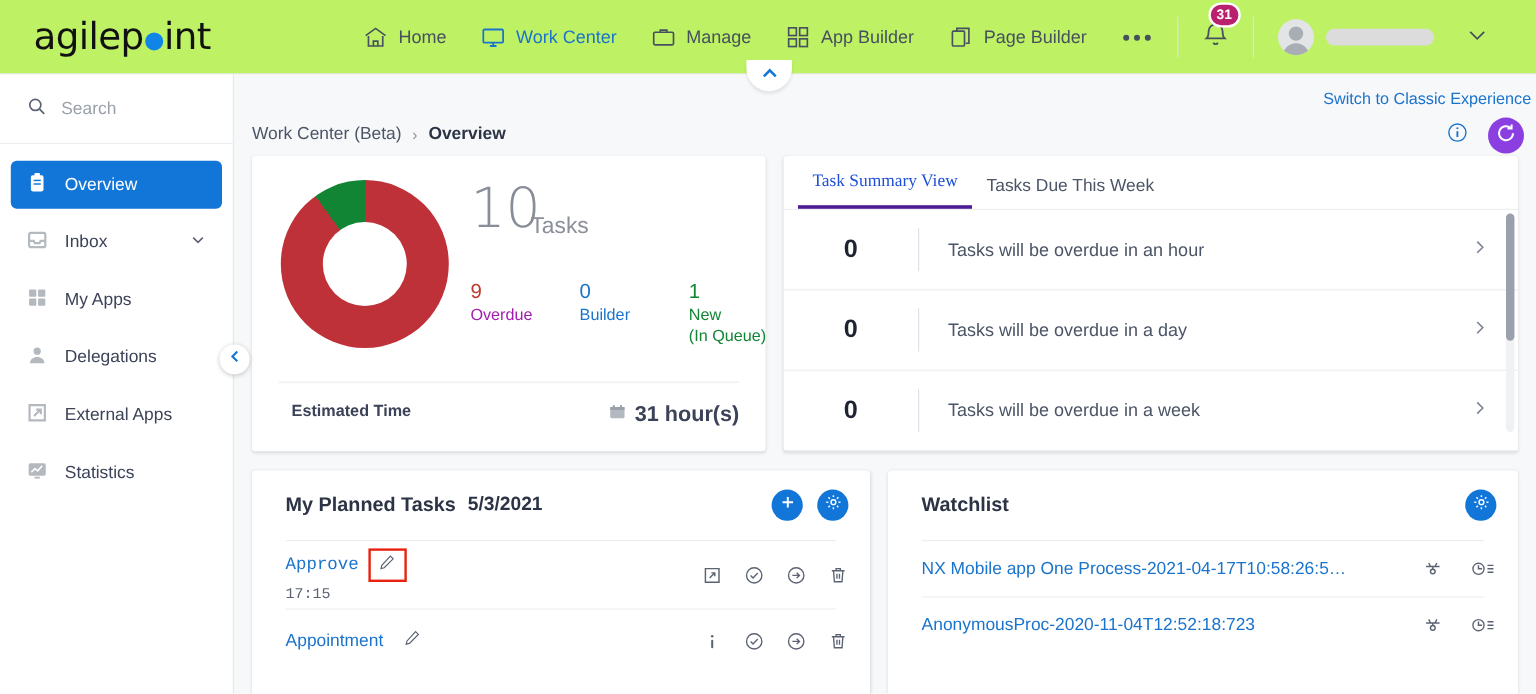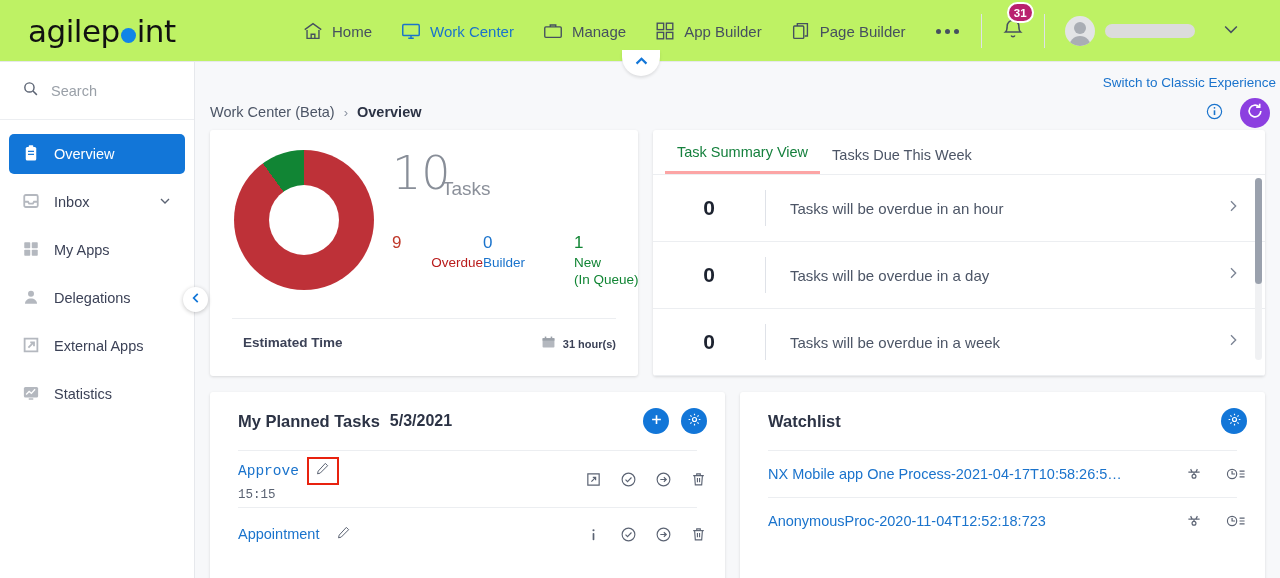--- a/index.html
+++ b/index.html
@@ -119,27 +119,27 @@
   }
   .tasknum { position:absolute; left:182px; top:20px; font-size:46px; color:#888e98; font-weight:300; line-height:1;
              font-family:"DejaVu Sans", sans-serif; }
   .taskword{ position:absolute; left:232px; top:48px; font-size:19px; color:#8b909a; }
   .statrow { position:absolute; left:182px; top:102px; display:flex; gap:0; }
   .stat { width:91px; }
   .stat .n { font-size:17px; line-height:22px; }
   .stat .l { font-size:13.5px; line-height:17px; }
   .divline { position:absolute; left:22px; top:188px; width:384px; height:1px; background:#eceef1; }
   .esttime { position:absolute; left:33px; top:205px; font-size:13.5px; font-weight:bold; color:#3c4257;}
-  .esthours{ position:absolute; right:22px; top:205px; font-size:11px; font-weight:bold; color:#3c4257;
+  .esthours{ position:absolute; right:22px; top:205px; font-size:18px; font-weight:bold; color:#3c4257;
              display:flex; align-items:center; gap:7px;}
 
   
   .tabs { display:flex; height:45px; align-items:flex-end; padding-left:12px; border-bottom:1px solid #eceef1;}
   .tab { font-size:14.5px; color:#4c5566; padding:0 12px 11px 12px; cursor:pointer; }
-  .tab.active { color:#15803d; border-bottom:3px solid #fca5a5; }
+  .tab.active { color:#1d4ed8; border-bottom:3px solid #4c1d95;font-family:Liberation Serif, serif; }
   .srow {
     height:67px; display:flex; align-items:center; border-bottom:1px solid #eceef1; cursor:pointer;
   }
   .srow:last-child{ border-bottom:none; }
   .srow .num { width:112px; text-align:center; font-size:21px; font-weight:bold; color:#1d2330;}
   .srow .vbar{ width:1px; height:36px; background:#dfe2e8; }
   .srow .txt { flex:1; padding-left:24px; font-size:15px; color:#4c5566;}
   .srow .chev{ padding-right:24px; }
   .vscroll {
     position:absolute; right:3px; top:48px; width:7px; height:182px; border-radius:4px; background:#f0f1f3;
@@ -388,21 +388,21 @@
         <div class="donutwrap">
           <div class="donut" id="donut-ring" style="background: conic-gradient(from -36deg, rgb(17, 133, 52) 0deg, rgb(17, 133, 52) 36deg, rgb(190, 49, 56) 36deg, rgb(190, 49, 56) 360deg);"></div>
           <div class="donut-hole"></div>
         </div>
         <div class="tasknum">10</div>
         <div class="taskword">Tasks</div>
 
         <div class="statrow">
           <div class="stat">
             <div class="n" id="stat0n" style="color: rgb(192, 57, 43);">9</div>
-            <div class="l" id="stat0l" style="color: #b91c1c; text-align: right;">Overdue</div>
+            <div class="l" id="stat0l" style="color: #a21caf;">Overdue</div>
           </div>
           <div class="stat">
             <div class="n" id="stat1n" style="color: rgb(26, 115, 204);">0</div>
             <div class="l" id="stat1l" style="color: rgb(26, 115, 204);">Builder</div>
           </div>
           <div class="stat">
             <div class="n" id="stat2n" style="color: rgb(17, 133, 52);">1</div>
             <div class="l" id="stat2l" style="color: rgb(17, 133, 52);">New</div>
             <div class="l" id="stat2l2" style="color: rgb(17, 133, 52);">(In Queue)</div>
           </div>
@@ -494,21 +494,21 @@
             <div class="namewrap">
               <span class="tname">Approve</span>
               <span class="editbox hl">
                 <span>
                   <svg width="15" height="15" viewBox="0 0 24 24" fill="none" stroke="#5b6373" stroke-width="1.6">
                       <path d="M16.5 3.8l3.7 3.7L8.3 19.4 4 20.5l1.1-4.3z"></path>
                     </svg>
                 </span>
               </span>
             </div>
-            <div class="ttime">15:15</div>
+            <div class="ttime">17:15</div>
           </div>
           <div class="rowicons">
             <span class="ricon">
               <svg width="17" height="17" viewBox="0 0 24 24" fill="none" stroke="#5b6373" stroke-width="1.7">
                   <path d="M4 4h16v16H4z"></path>
                   <path d="M9 15l6-6M11 9h4v4"></path>
                 </svg>
             </span>
             <span class="ricon">
               <svg width="17" height="17" viewBox="0 0 24 24" fill="none" stroke="#5b6373" stroke-width="1.6">

